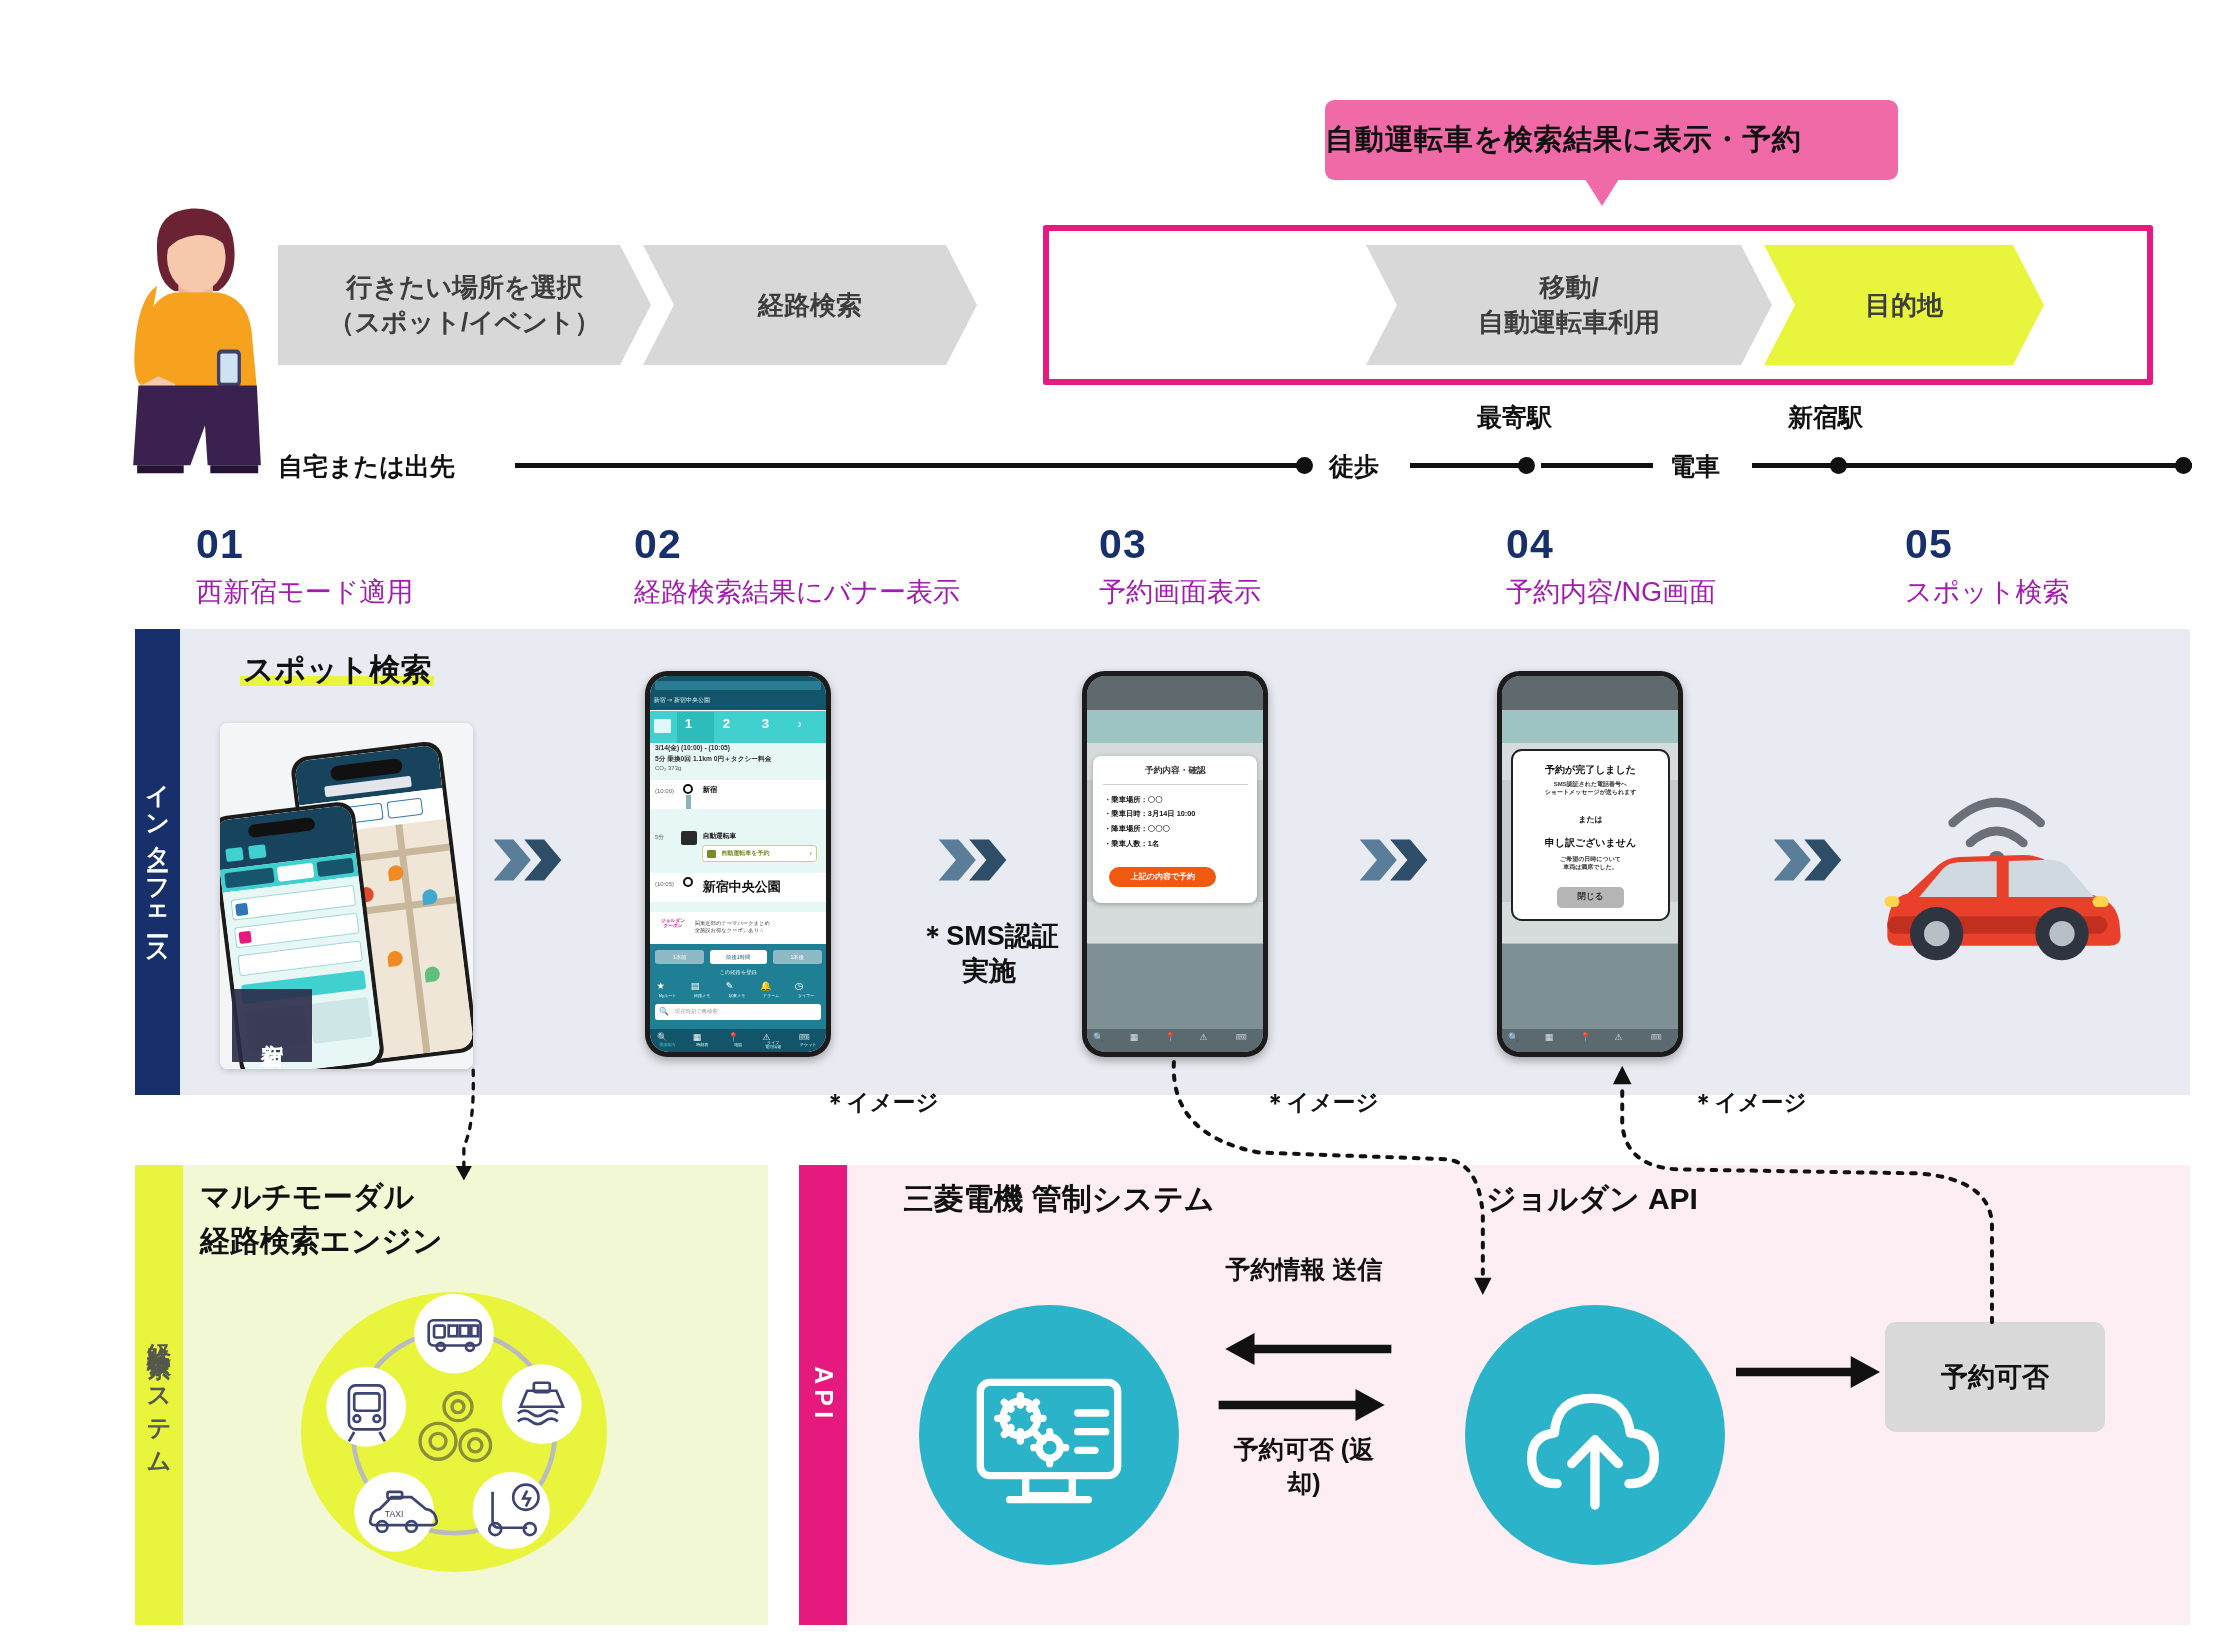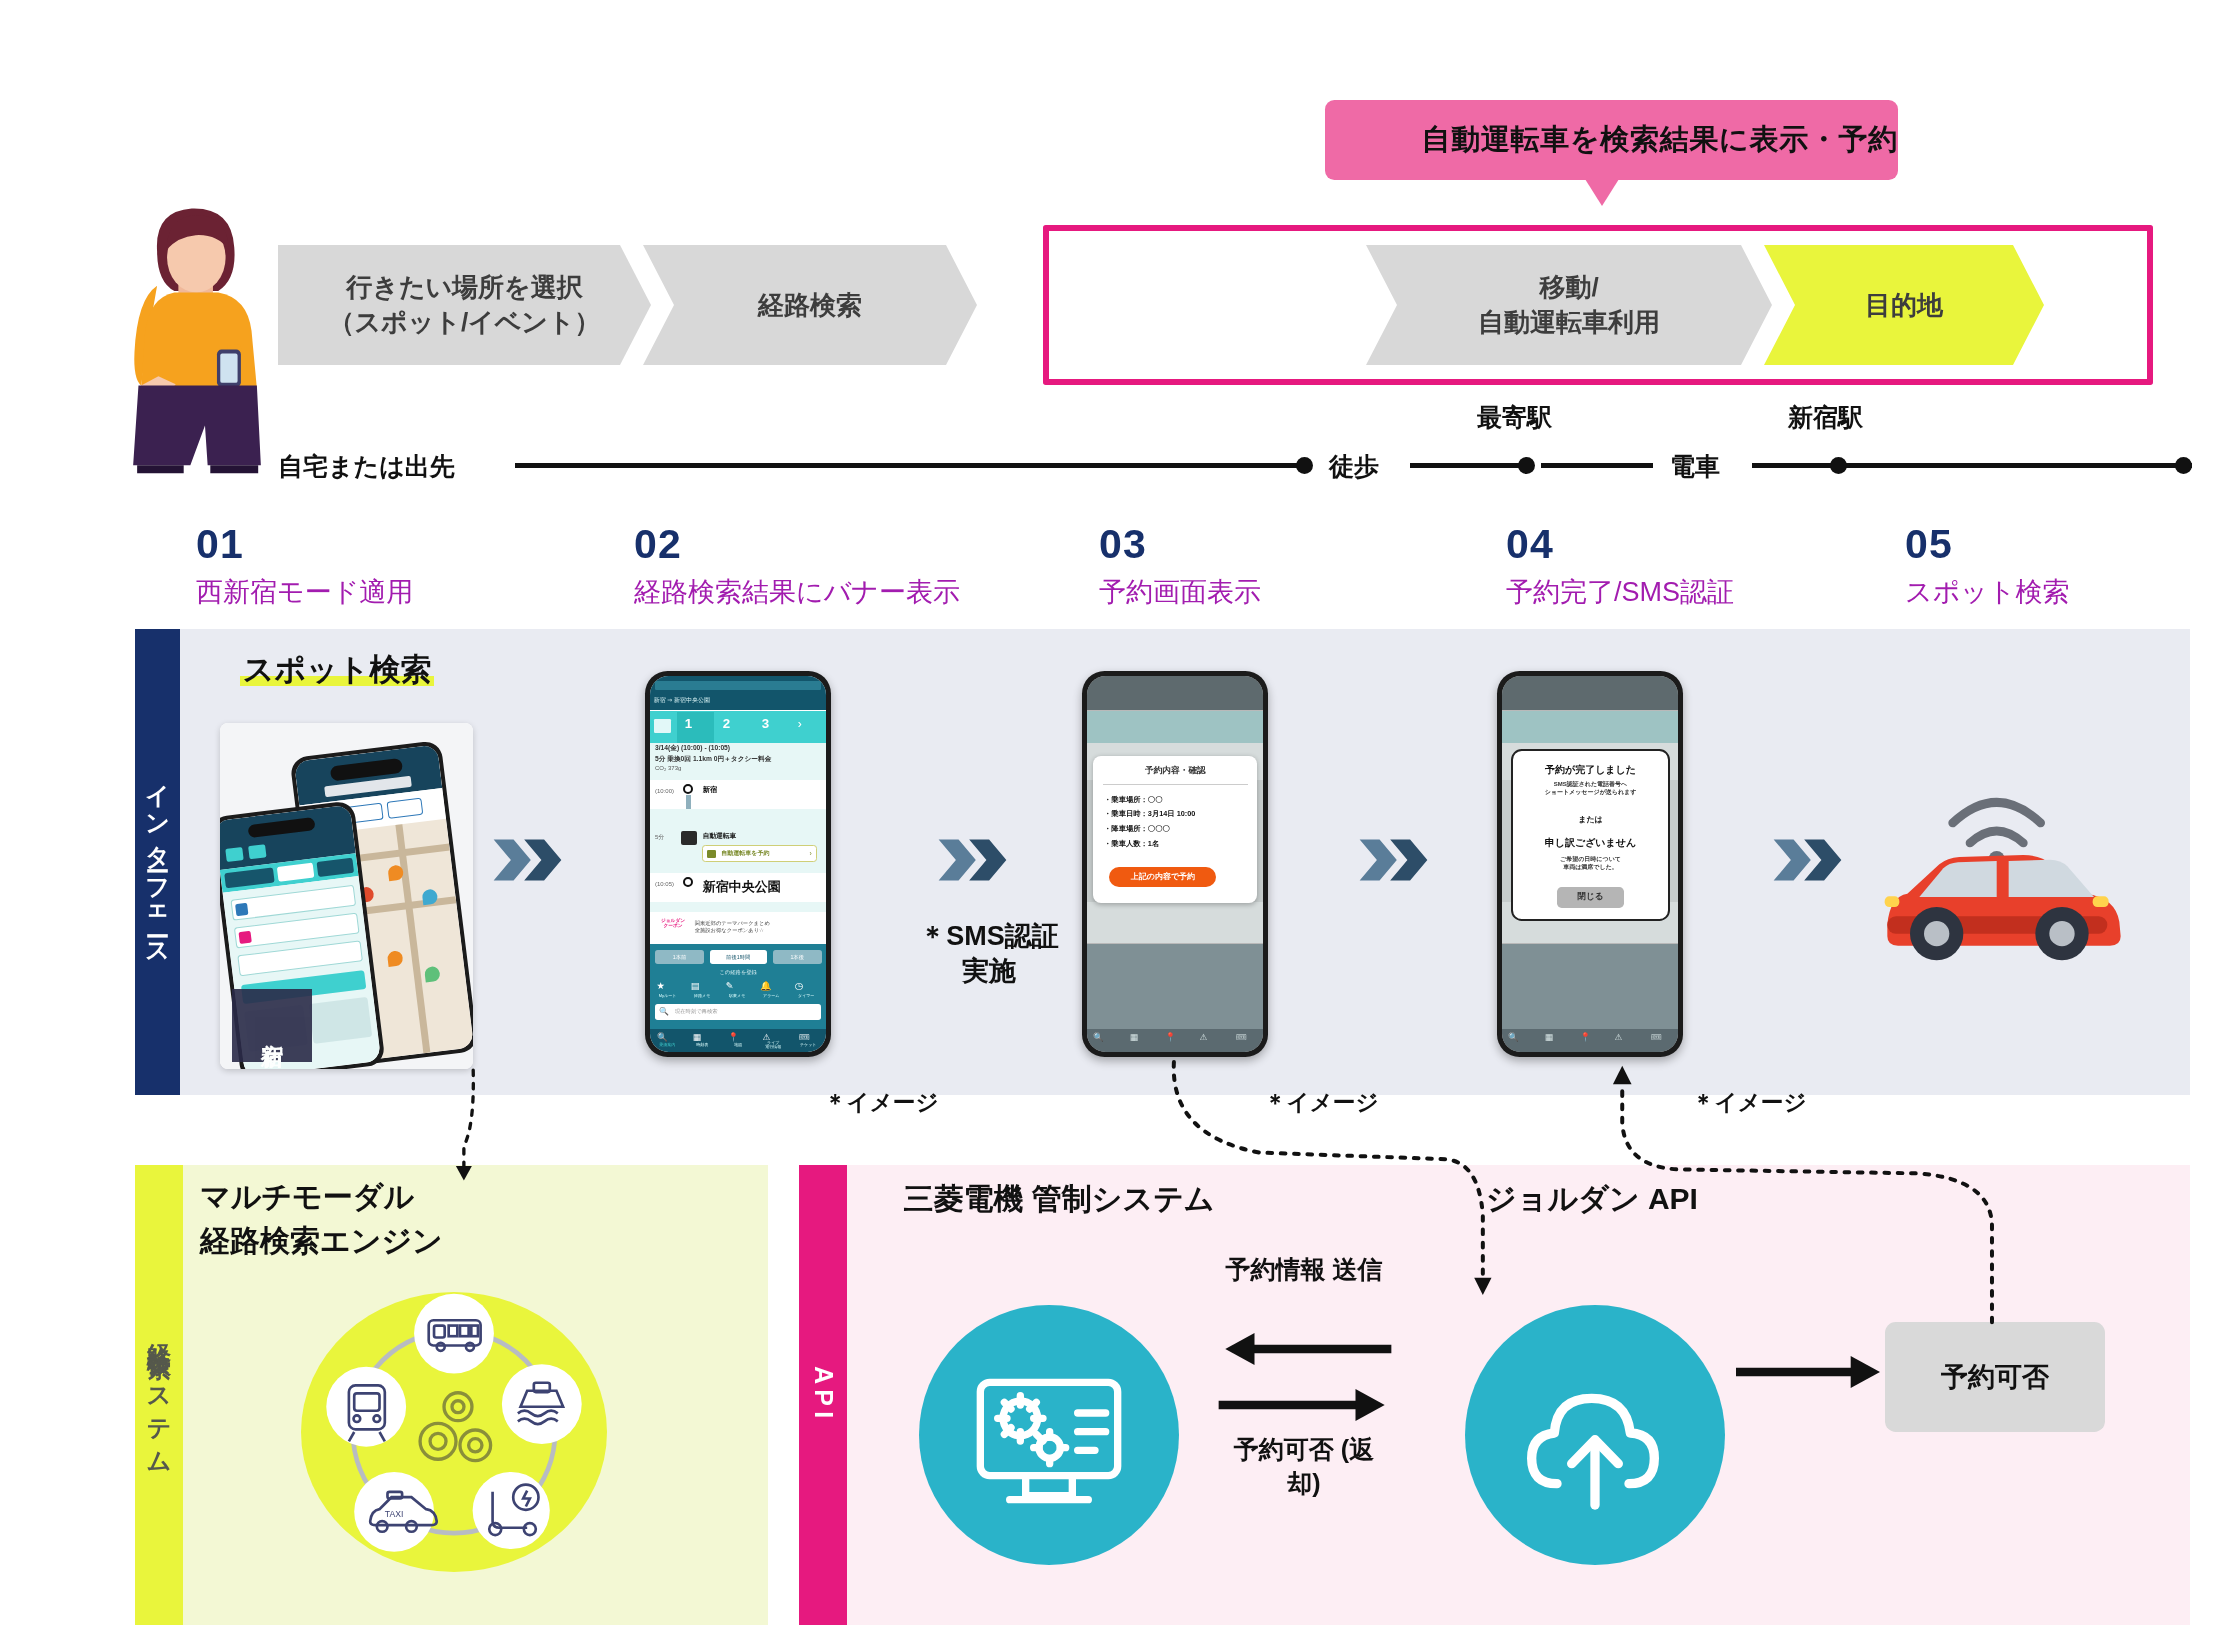--- a/index.html
+++ b/index.html
@@ -10,21 +10,21 @@
     position: relative;
     overflow: hidden;
     color: #222;
   }
   .abs { position: absolute; }
 
   
   #callout {
     left: 1325px; top: 100px; width: 573px; height: 80px;
     background: #ef6aa6; border-radius: 9.3px;
-    display: flex; align-items: center; justify-content: flex-end;
+    display: flex; align-items: center; justify-content: flex-start;
   }
   #callout .txt { font-size: 29px; font-weight: bold; color: #111; letter-spacing: 0.7px; }
   #callout-tail {
     left: 1585px; top: 179px; width: 0; height: 0;
     border-left: 17.3px solid transparent; border-right: 17.3px solid transparent;
     border-top: 27px solid #ef6aa6;
   }
 
   
   #person { left: 117px; top: 186px; width: 160px; height: 286px; }
@@ -200,21 +200,21 @@
 <div class="step-num" style="left:196px; top:521px;">01</div>
 <div class="step-title" style="left:196px; top:574px;">西新宿モード適用</div>
 
 <div class="step-num" style="left:634px; top:521px;">02</div>
 <div class="step-title" style="left:634px; top:574px;">経路検索結果にバナー表示</div>
 
 <div class="step-num" style="left:1099px; top:521px;">03</div>
 <div class="step-title" style="left:1099px; top:574px;">予約画面表示</div>
 
 <div class="step-num" style="left:1506px; top:521px;">04</div>
-<div class="step-title" style="left:1506px; top:574px;">予約完了/SMS認証</div>
+<div class="step-title" style="left:1506px; top:574px;">予約内容/NG画面</div>
 
 <div class="step-num" style="left:1905px; top:521px;">05</div>
 <div class="step-title" style="left:1905px; top:574px;">スポット検索</div>
 
 <div class="abs" id="iface-band"></div>
 <div class="abs" id="iface-tab">
   <span class="vtxt">インターフェース</span>
 </div>
 
 <div class="abs" id="spot-label">

